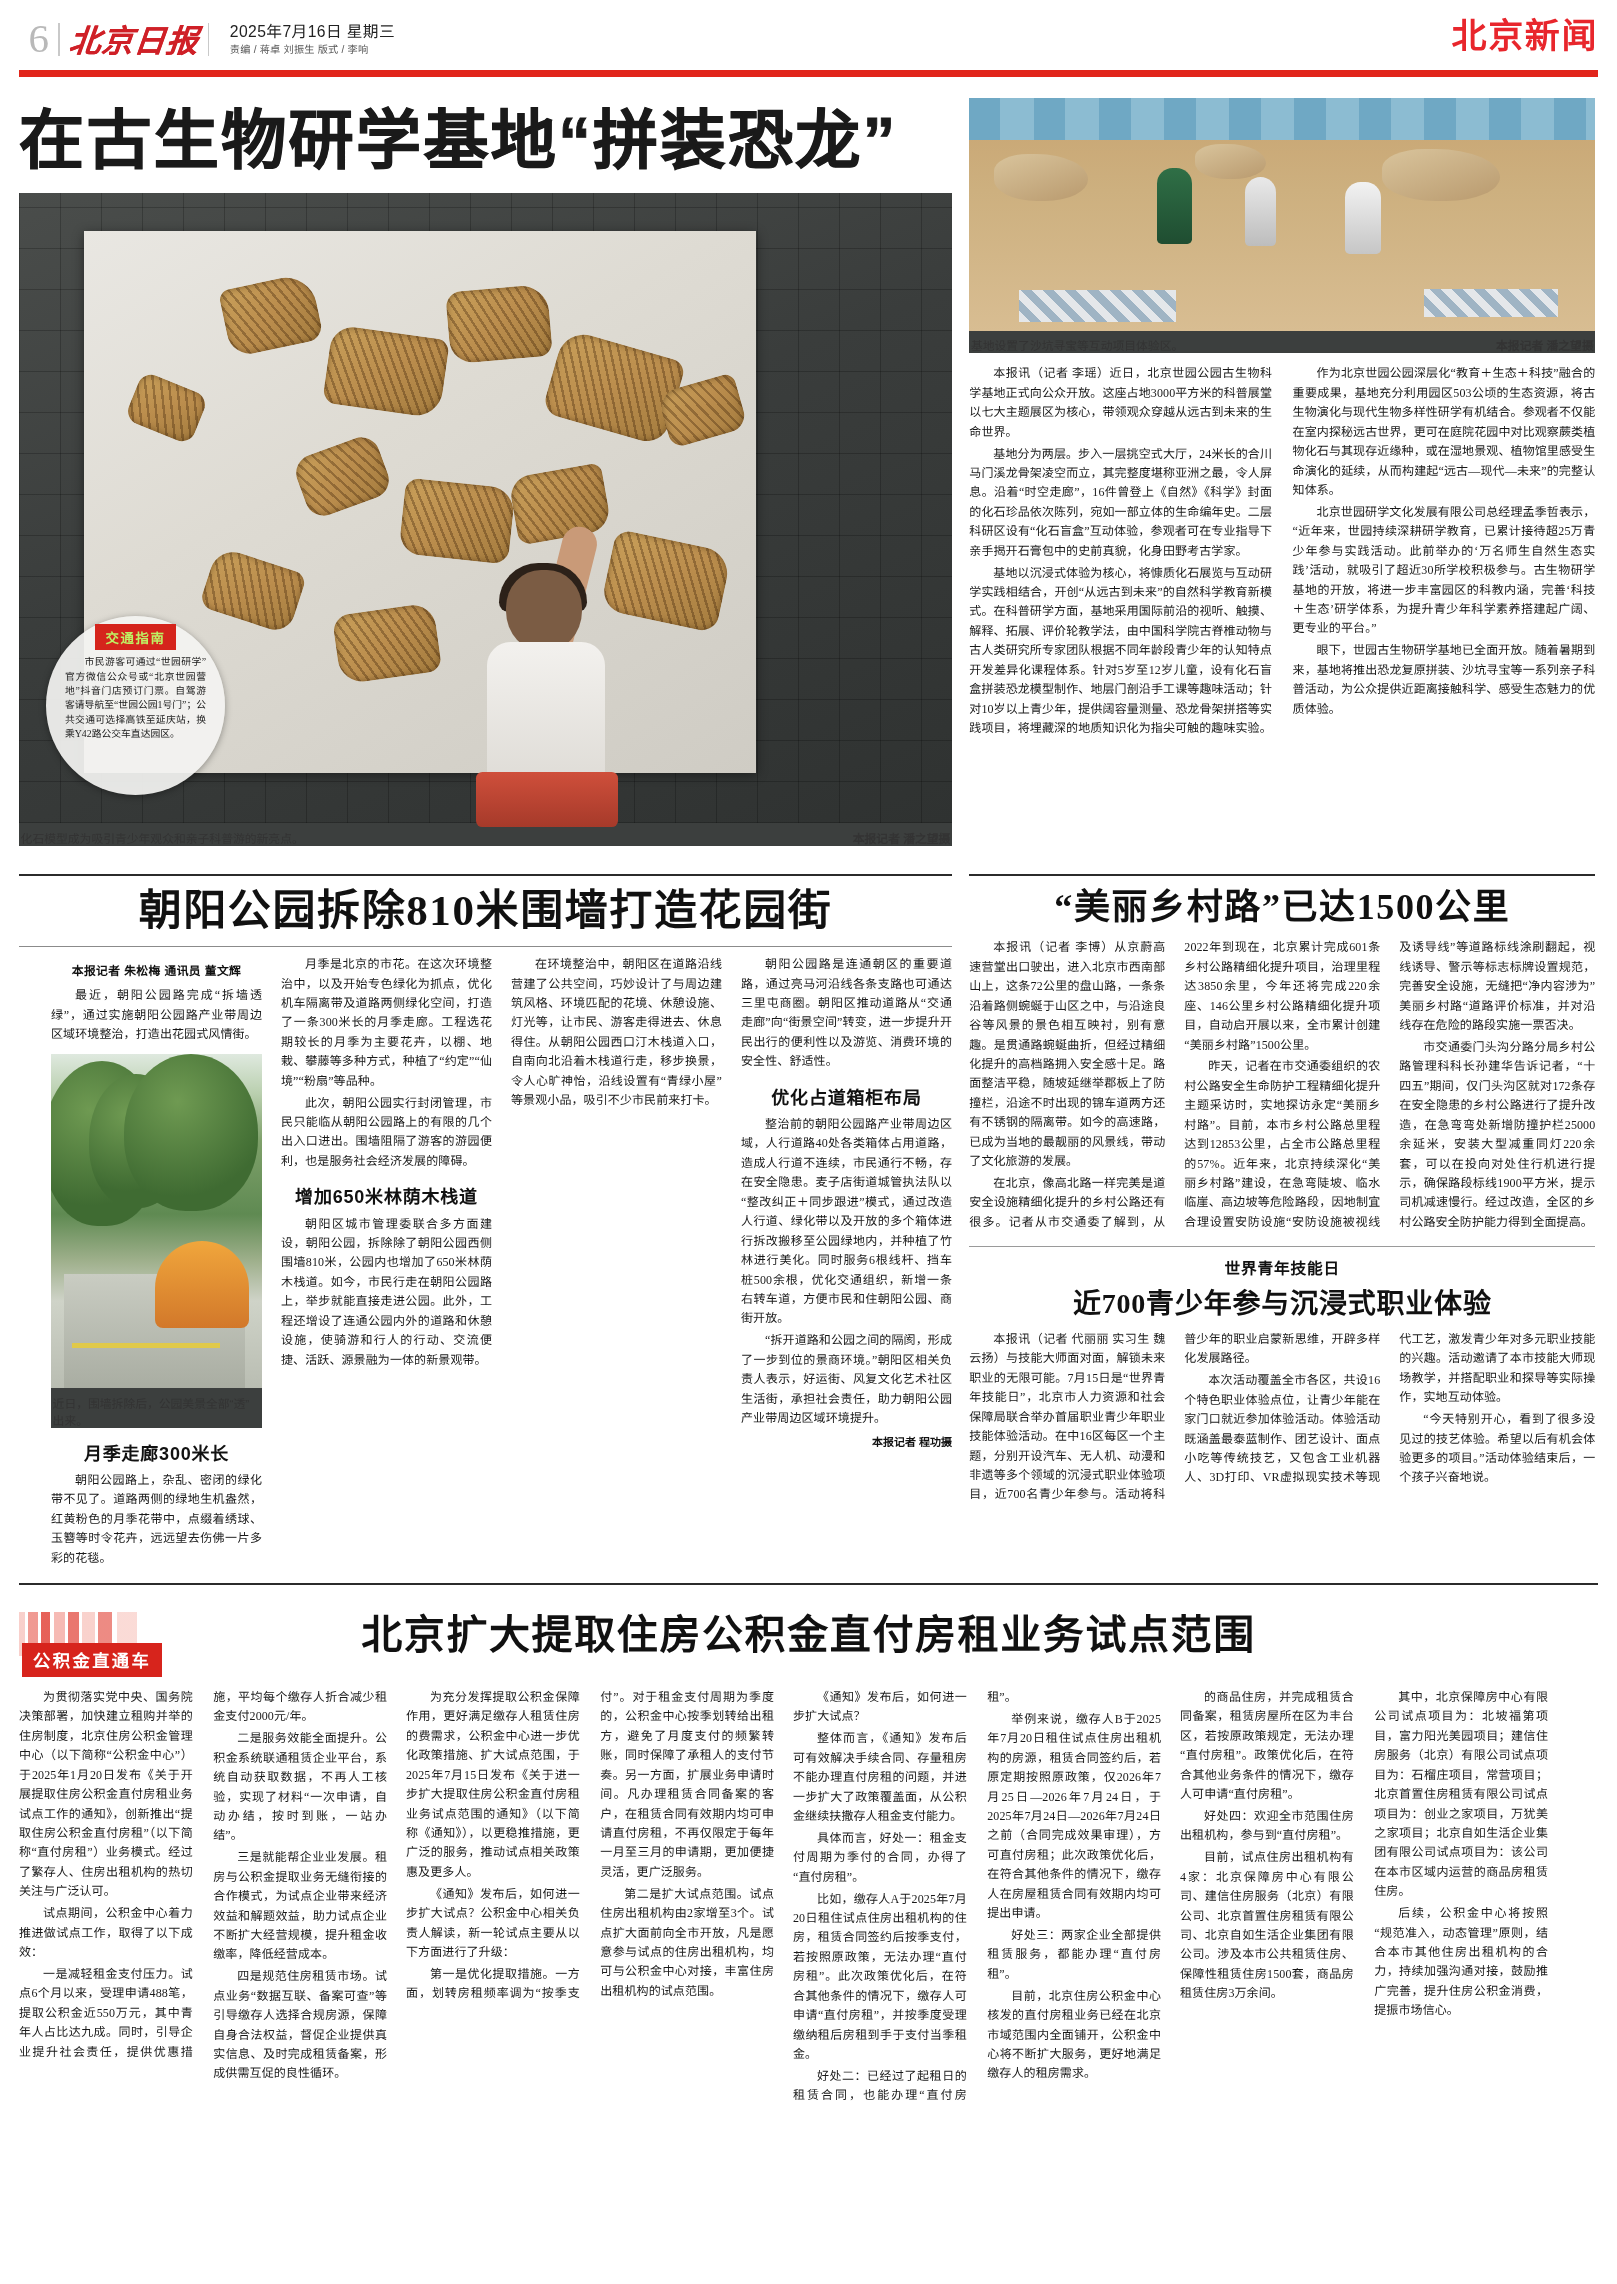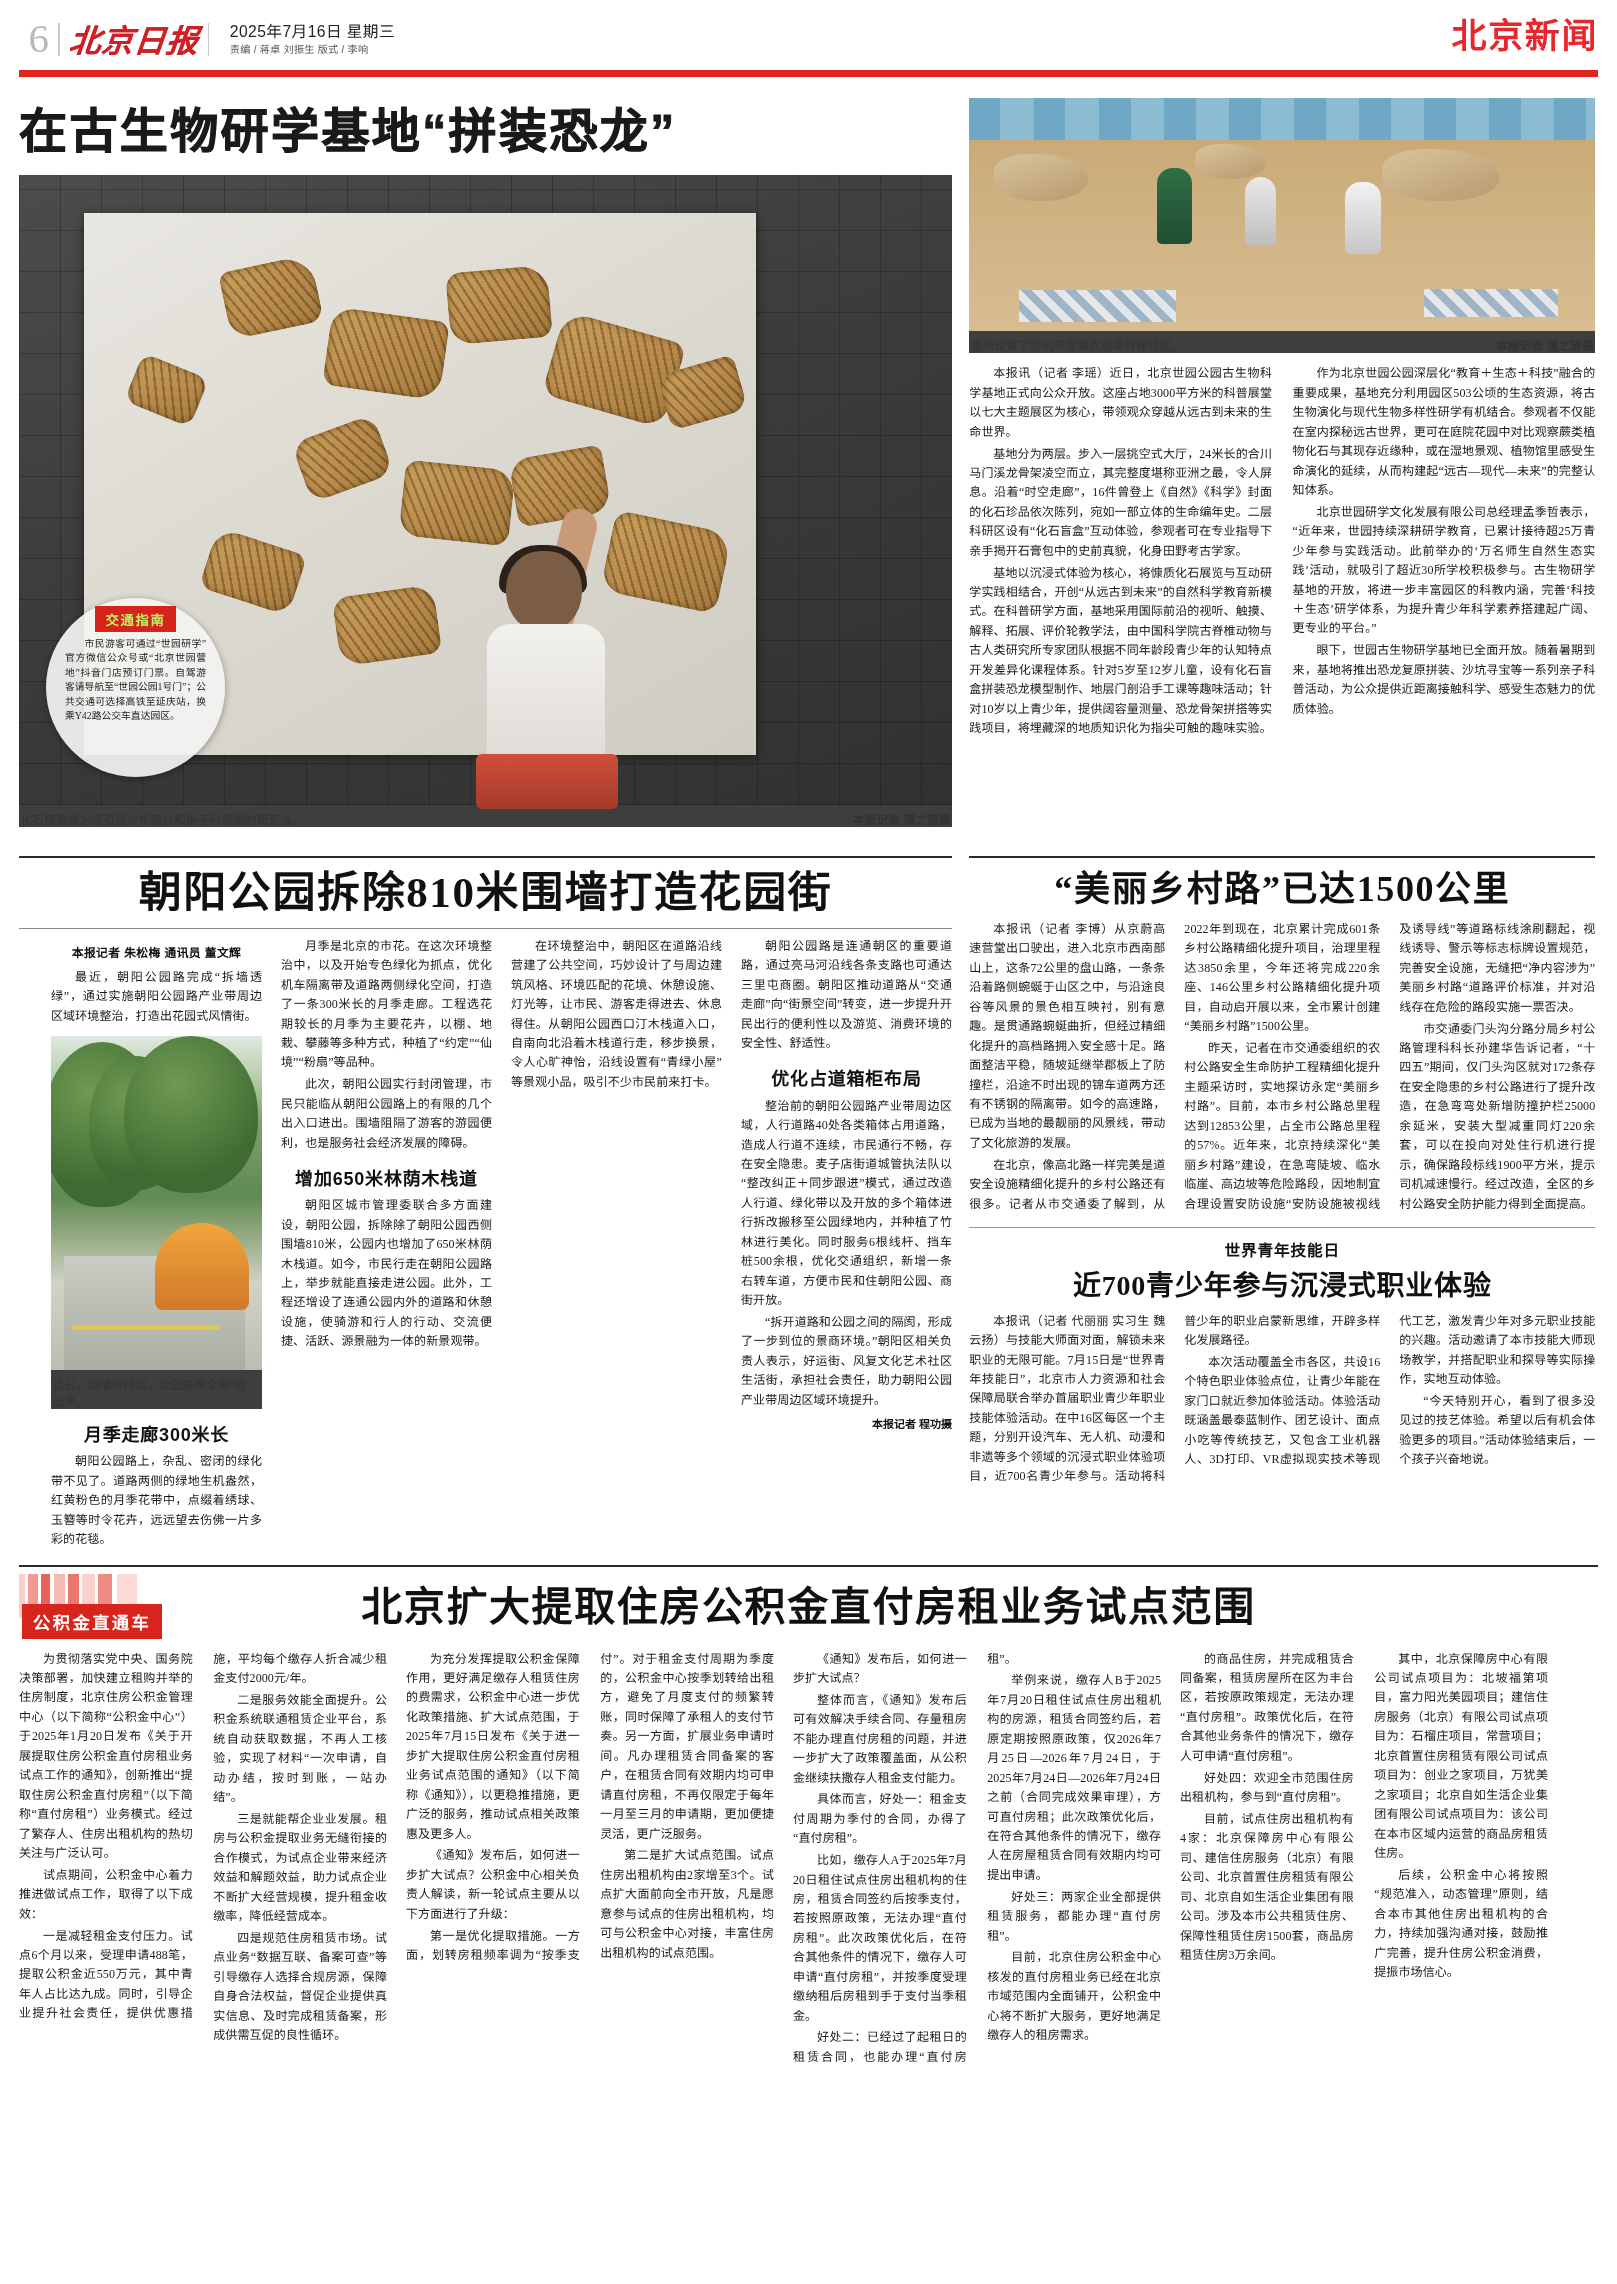--- a/index.html
+++ b/index.html
@@ -39,21 +39,21 @@
   .rule-red { height:7px; background:#e1251b; margin:9.4px 0 0 0; }
 
   
   .top-zone { display:flex; gap:17.3px; margin-top:20.5px; }
   .col-left-top { width:933px; }
   .col-right-top { width:626px; }
 
   
   h1.head-main {
     font-family:"Liberation Sans",sans-serif;
-    font-size:48px; font-weight:700; line-height:1.08;
+    font-size:65px; font-weight:700; line-height:1.08;
     letter-spacing:2.4px; margin:7.9px 0 17.3px 0; color:#1a1a1a;
     -webkit-text-stroke:0.9px #1a1a1a;
   }
 
   
   .photo { position:relative; width:100%; overflow:hidden; background:#3c3f3e; }
   .photo .cap {
     font-family:"Liberation Sans",sans-serif; font-size:11.8px; color:#333;
     padding:5.5px 1.6px 0 1.6px; display:flex; justify-content:space-between;
   }
@@ -179,21 +179,21 @@
 
   
   .mid-zone { display:flex; gap:17.3px; margin-top:17.3px; }
   .mid-left { width:933px; }
   .mid-right { width:626px; }
   .mid-right .sep { border-top:0.8px solid #9a9a9a; margin:12.6px 0 9.4px; }
 
   
   .bottom-zone { margin-top:12.6px; }
   .gjj-banner { display:flex; align-items:center; gap:14px; }
-  .gjj-logo { position:relative; width:197px; height:72px; }
+  .gjj-logo { position:relative; width:197px; height:92px; }
   .gjj-sky {
     position:absolute; left:0; bottom:20.5px; width:118px; height:44px;
     background:
       linear-gradient(90deg,
         rgba(240,150,140,.45) 0 6.3px, transparent 6.3px 9.4px,
         rgba(235,120,110,.75) 9.4px 19px, transparent 19px 22px,
         rgba(226,70,60,.85) 22px 31.5px, transparent 31.5px 35px,
         rgba(240,140,130,.6) 35px 46px, transparent 46px 49px,
         rgba(228,85,75,.8) 49px 60px, transparent 60px 63px,
         rgba(243,165,155,.5) 63px 76px, transparent 76px 79px,

